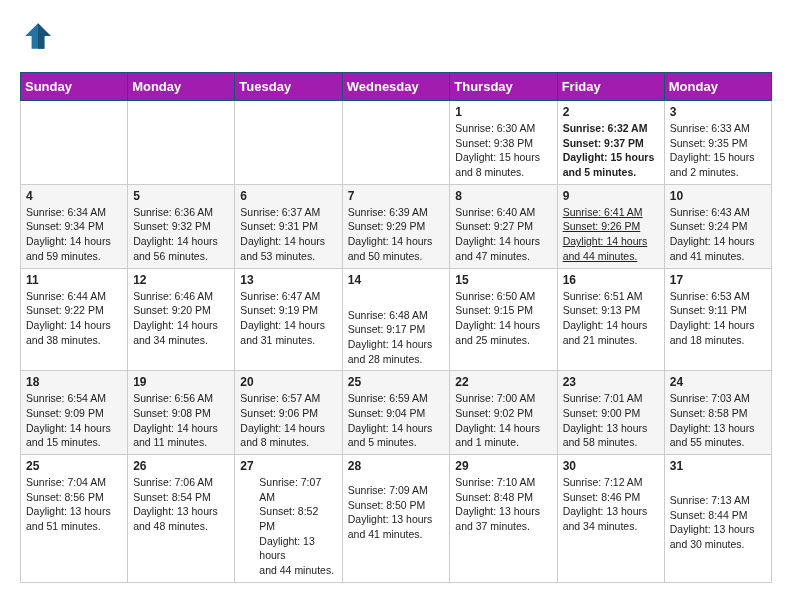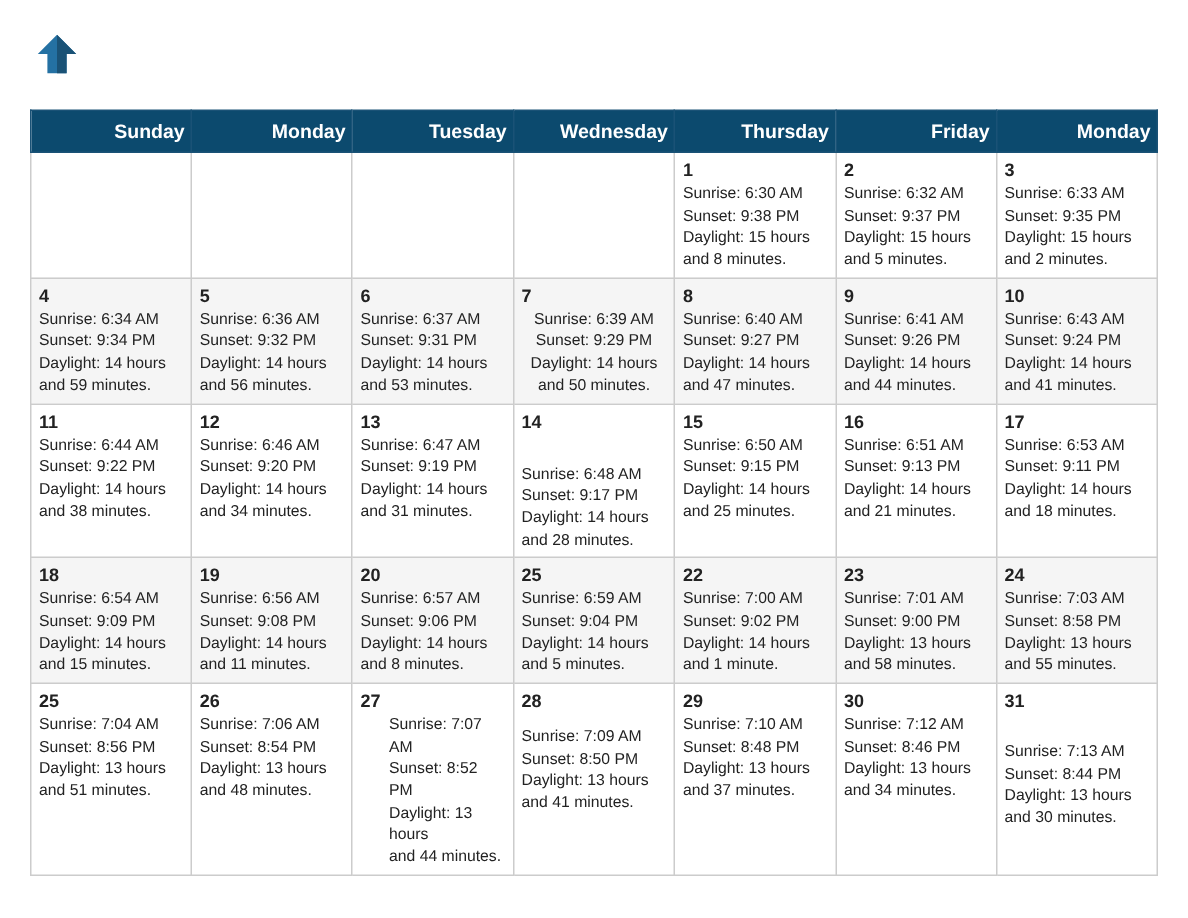--- a/index.html
+++ b/index.html
@@ -43,23 +43,23 @@
     .location {
       font-size: 16px;
       color: #444;
     }
     .calendar {
       width: 100%;
       border-collapse: collapse;
       border: 1px solid #ccc;
     }
     .calendar th {
-      background: #0c4a6e;
+      background: #a21caf;
       color: #fff;
-      text-align: right;
+      text-align: left;
       padding: 6px 4px;
       font-size: 13px;
       border: 1px solid #1a5276;
     }
     .calendar td {
       vertical-align: top;
       border: 1px solid #ccc;
       padding: 4px 5px;
       width: 108px;
       min-height: 80px;
@@ -126,21 +126,21 @@
         <td class="empty"></td>
         <td>
           <span class="day-number">1</span>
           <div class="day-info" style="white-space: pre-line;">Sunrise: 6:30 AM
 Sunset: 9:38 PM
 Daylight: 15 hours
 and 8 minutes.</div>
         </td>
         <td>
           <span class="day-number">2</span>
-          <div class="day-info" style="white-space: pre-line;">Sunrise: 6:32 AM
+          <div class="day-info" style="white-space: pre-line; font-weight: bold;">Sunrise: 6:32 AM
 Sunset: 9:37 PM
 Daylight: 15 hours
 and 5 minutes.</div>
         </td>
         <td>
           <span class="day-number">3</span>
           <div class="day-info" style="white-space: pre-line;">Sunrise: 6:33 AM
 Sunset: 9:35 PM
 Daylight: 15 hours
 and 2 minutes.</div>
@@ -163,35 +163,35 @@
         </td>
         <td>
           <span class="day-number">6</span>
           <div class="day-info" style="white-space: pre-line;">Sunrise: 6:37 AM
 Sunset: 9:31 PM
 Daylight: 14 hours
 and 53 minutes.</div>
         </td>
         <td>
           <span class="day-number">7</span>
-          <div class="day-info" style="white-space: pre-line; text-align: center;">Sunrise: 6:39 AM
+          <div class="day-info" style="white-space: pre-line;">Sunrise: 6:39 AM
 Sunset: 9:29 PM
 Daylight: 14 hours
 and 50 minutes.</div>
         </td>
         <td>
           <span class="day-number">8</span>
           <div class="day-info" style="white-space: pre-line;">Sunrise: 6:40 AM
 Sunset: 9:27 PM
 Daylight: 14 hours
 and 47 minutes.</div>
         </td>
         <td>
           <span class="day-number">9</span>
-          <div class="day-info" style="white-space: pre-line;">Sunrise: 6:41 AM
+          <div class="day-info" style="white-space: pre-line; text-decoration: underline;">Sunrise: 6:41 AM
 Sunset: 9:26 PM
 Daylight: 14 hours
 and 44 minutes.</div>
         </td>
         <td>
           <span class="day-number">10</span>
           <div class="day-info" style="white-space: pre-line;">Sunrise: 6:43 AM
 Sunset: 9:24 PM
 Daylight: 14 hours
 and 41 minutes.</div>

